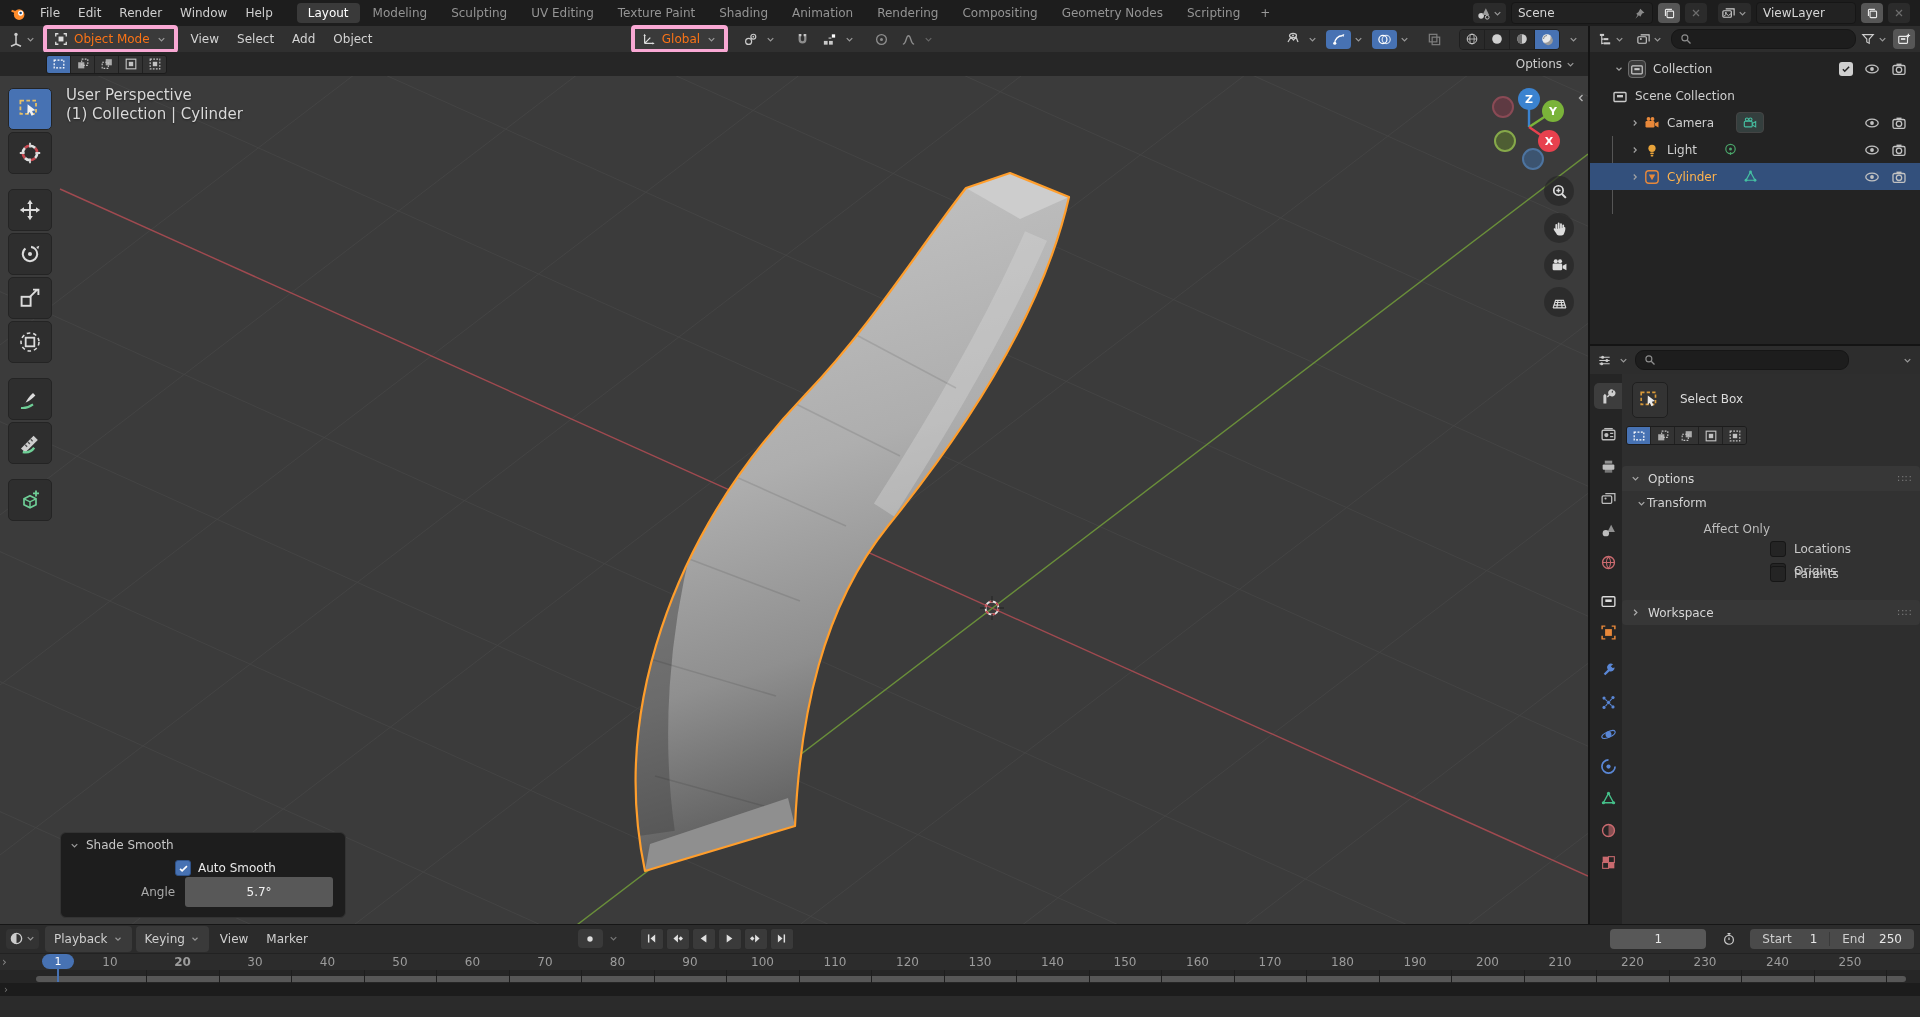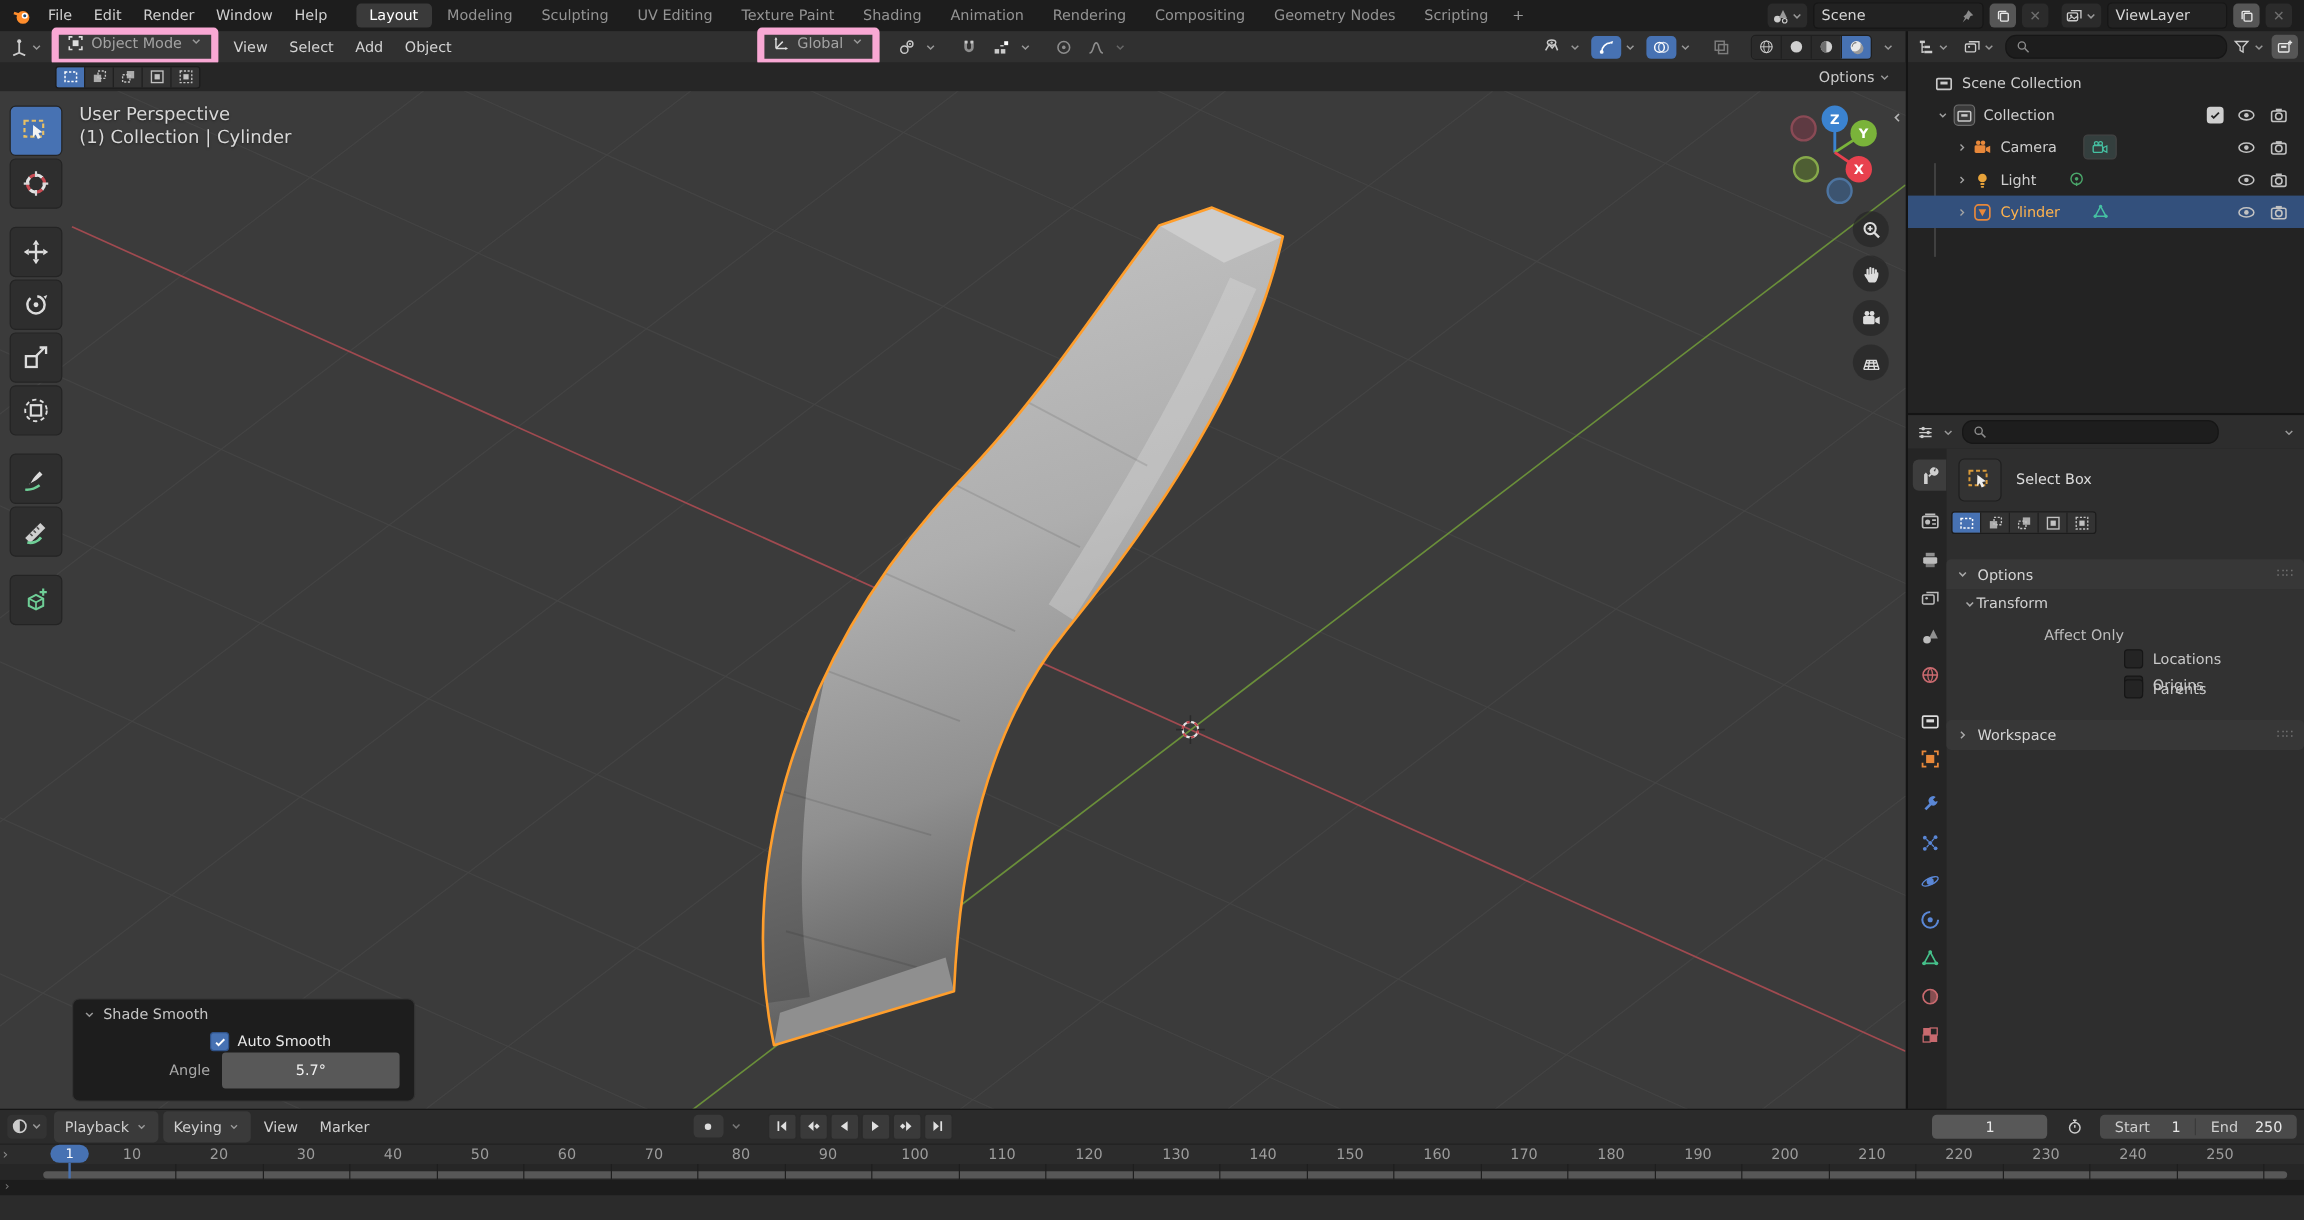--- a/index.html
+++ b/index.html
@@ -22,21 +22,21 @@
   .scene-widgets{margin-left:auto;display:flex;align-items:center;gap:5px;padding-right:4px;}
   .icon-chev-btn{display:flex;align-items:center;gap:1px;background:#2b2b2b;border-radius:4px;height:20px;padding:0 3px;}
   .field{display:flex;align-items:center;background:#222222;border:1px solid #161616;border-radius:4px;height:20px;padding:0 6px;gap:6px;color:#d6d6d6;}
   .sq-btn{width:22px;height:20px;border-radius:4px;display:flex;align-items:center;justify-content:center;background:#2b2b2b;color:#b5b5b5;}
   .sq-btn.lit{background:#565656;color:#e8e8e8;}
   .sq-btn.dim{color:#6d6d6d;}
   
   .main{display:flex;height:898px;}
   .left{width:1588px;display:flex;flex-direction:column;}
   .vp-header{height:26px;background:#303030;display:flex;align-items:center;padding:0 5px;gap:4px;}
-  .dd{display:flex;gap:6px;background:#3a3a3a;border:6px solid #f9a8d4;border-radius:4px;height:20px;padding:0 7px;color:#a3a3a3;}
+  .dd{display:flex;align-items:center;gap:6px;background:#3a3a3a;border:4px solid #f9a8d4;border-radius:4px;height:20px;padding:0 7px;color:#f97316;}
   .hdr-menu{padding:0 9px;color:#d3d3d3;}
   .hgroup{display:flex;align-items:center;gap:2px;}
   .pill-blue{background:#4772b3;border-radius:4px;width:25px;height:19px;display:flex;align-items:center;justify-content:center;color:#fff;}
   .flat-ic{width:25px;height:19px;display:flex;align-items:center;justify-content:center;color:#c9c9c9;}
   .shade-btn{width:24px;height:19px;display:flex;align-items:center;justify-content:center;background:#2a2a2a;border-left:1px solid #202020;}
   .shade-btn.first{border-left:none;border-radius:4px 0 0 4px;}
   .shade-btn.active{background:#4772b3;}
   .tool-settings{height:24px;background:#262626;display:flex;align-items:center;padding:0 6px;position:relative;}
   .mode-btns{display:flex;margin-left:40px;border-radius:3px;overflow:hidden;border:1px solid #1c1c1c;}
   .mode-btn{width:23px;height:17px;display:flex;align-items:center;justify-content:center;background:#333333;border-left:1px solid #202020;color:#c2c2c2;}
@@ -782,32 +782,21 @@
               <svg viewBox="0 0 16 16">
                 <rect x="2" y="5" width="10" height="8" rx="1" fill="none" stroke="currentColor" stroke-width="1.3"></rect>
                 <rect x="4.5" y="7" width="5" height="2" fill="currentColor"></rect>
                 <path d="M13 2v4M11 4h4" stroke="currentColor" stroke-width="1.4"></path>
               </svg>
             </span>
           </div>
       </div>
       <div class="ol-tree" id="ol-tree">
         <div class="treeline"></div>
-      <div class="ol-row" style="padding-left: 8px;">
-            <span style="width: 14px; display: inline-flex;"></span>
-            <span class="ic" style="height: 16px; width: 16px; color: rgb(201, 201, 201);">
-              <svg viewBox="0 0 16 16">
-                <rect x="2" y="4.5" width="12" height="9" rx="1" fill="none" stroke="currentColor" stroke-width="1.4"></rect>
-                <rect x="5" y="7" width="6" height="2.4" fill="currentColor"></rect>
-              </svg>
-            </span>
-            <span class="ol-label">Scene Collection</span>
-            <span class="ol-right"></span>
-          </div>
-          <div class="ol-row" style="padding-left: 24px;">
+      <div class="ol-row" style="padding-left: 24px;">
             <span style="width: 14px; display: inline-flex;">
               <span class="ic" style="height: 10px; width: 10px; color: rgb(165, 165, 165);">
                 <svg viewBox="0 0 16 16">
                   <path d="M4 6l4 4 4-4" stroke="currentColor" fill="none" stroke-width="1.8"></path>
                 </svg>
               </span>
             </span>
             <span class="boxed">
               <span class="ic" style="height: 14px; width: 14px; color: rgb(201, 201, 201);">
                 <svg viewBox="0 0 16 16">
@@ -832,20 +821,31 @@
                 </svg>
               </span>
               <span class="ic" style="height: 16px; width: 16px; color: rgb(194, 194, 194);">
                 <svg viewBox="0 0 16 16">
                   <rect x="2" y="4.5" width="12" height="8.8" rx="1.6" fill="none" stroke="currentColor" stroke-width="1.3"></rect>
                   <circle cx="8" cy="8.8" r="2.7" fill="none" stroke="currentColor" stroke-width="1.3"></circle>
                   <rect x="5.5" y="2.6" width="5" height="2" fill="currentColor"></rect>
                 </svg>
               </span>
             </span>
+          </div>
+          <div class="ol-row" style="padding-left: 8px;">
+            <span style="width: 14px; display: inline-flex;"></span>
+            <span class="ic" style="height: 16px; width: 16px; color: rgb(201, 201, 201);">
+              <svg viewBox="0 0 16 16">
+                <rect x="2" y="4.5" width="12" height="9" rx="1" fill="none" stroke="currentColor" stroke-width="1.4"></rect>
+                <rect x="5" y="7" width="6" height="2.4" fill="currentColor"></rect>
+              </svg>
+            </span>
+            <span class="ol-label">Scene Collection</span>
+            <span class="ol-right"></span>
           </div>
           <div class="ol-row" style="padding-left: 40px;">
             <span style="width: 14px; display: inline-flex;">
               <span class="ic" style="height: 10px; width: 10px; color: rgb(165, 165, 165);">
                 <svg viewBox="0 0 16 16">
                   <path d="M6 4l4 4-4 4" stroke="currentColor" fill="none" stroke-width="1.8"></path>
                 </svg>
               </span>
             </span>
             <span class="ic" style="height: 16px; width: 16px; color: rgb(232, 136, 58);">
@@ -1336,21 +1336,21 @@
         </div>
         <div style="display:flex;gap:14px;padding:0 12px">
           <span style="color:#cfcfcf">End</span>
             <span>250</span>
         </div>
       </div>
     </div>
     <div class="tl-ruler" id="tl-ruler">
       <span style="position:absolute;left:2px;top:1px;color:#8a8a8a">›</span>
     <span class="tick" style="left: 110px;">10</span>
-        <span class="tick" style="left: 182.5px;">20</span>
+        <span class="tick" style="left: 182.5px; font-weight: bold;">20</span>
         <span class="tick" style="left: 255px;">30</span>
         <span class="tick" style="left: 327.5px;">40</span>
         <span class="tick" style="left: 400px;">50</span>
         <span class="tick" style="left: 472.5px;">60</span>
         <span class="tick" style="left: 545px;">70</span>
         <span class="tick" style="left: 617.5px;">80</span>
         <span class="tick" style="left: 690px;">90</span>
         <span class="tick" style="left: 762.5px;">100</span>
         <span class="tick" style="left: 835px;">110</span>
         <span class="tick" style="left: 907.5px;">120</span>

